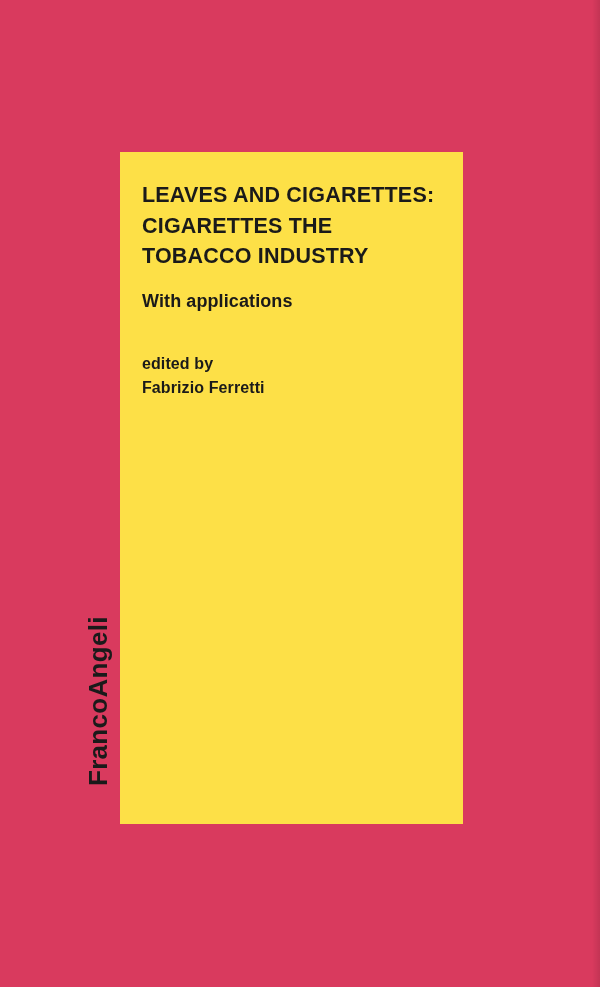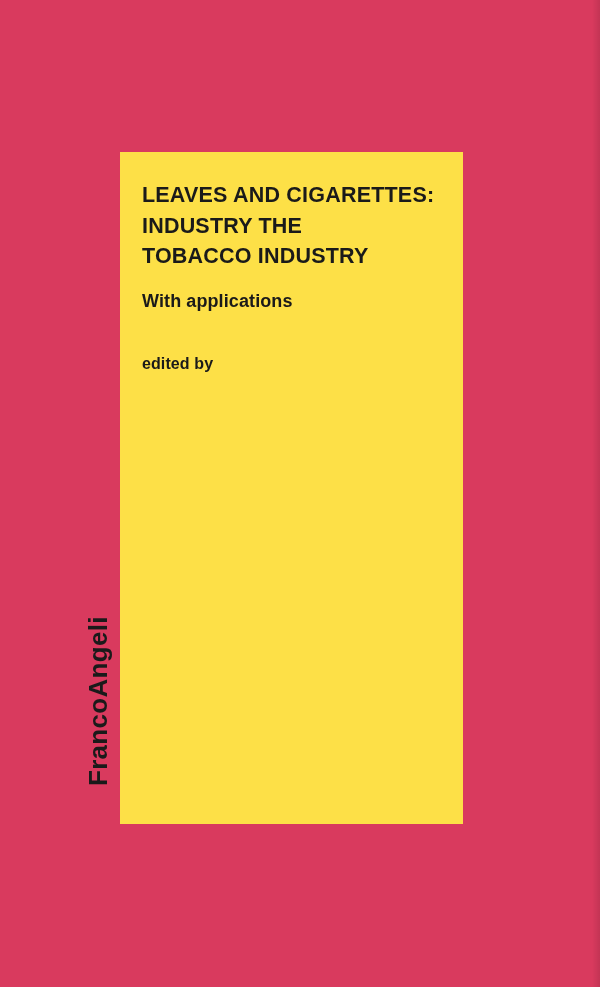--- a/index.html
+++ b/index.html
@@ -109,30 +109,31 @@
 <body>
 
 <div class="cover">
 
   <div class="panel">
 
     <div class="panel-inner">
 
       <div class="title-block">
         <span class="title-line">LEAVES AND CIGARETTES:</span>
-        <span class="title-line">INDUSTRY THE</span>
+        <span class="title-line">CIGARETTES THE</span>
         <span class="title-line">TOBACCO INDUSTRY</span>
       </div>
 
       <div class="subtitle-block">
         <span class="subtitle-line">With applications</span>
       </div>
 
       <div class="editor-block">
         <span class="editor-line">edited by</span>
+        <span class="editor-line">Fabrizio Ferretti</span>
       </div>
 
     </div>
 
     <div class="publisher">FrancoAngeli</div>
 
   </div>
 
 </div>
 

